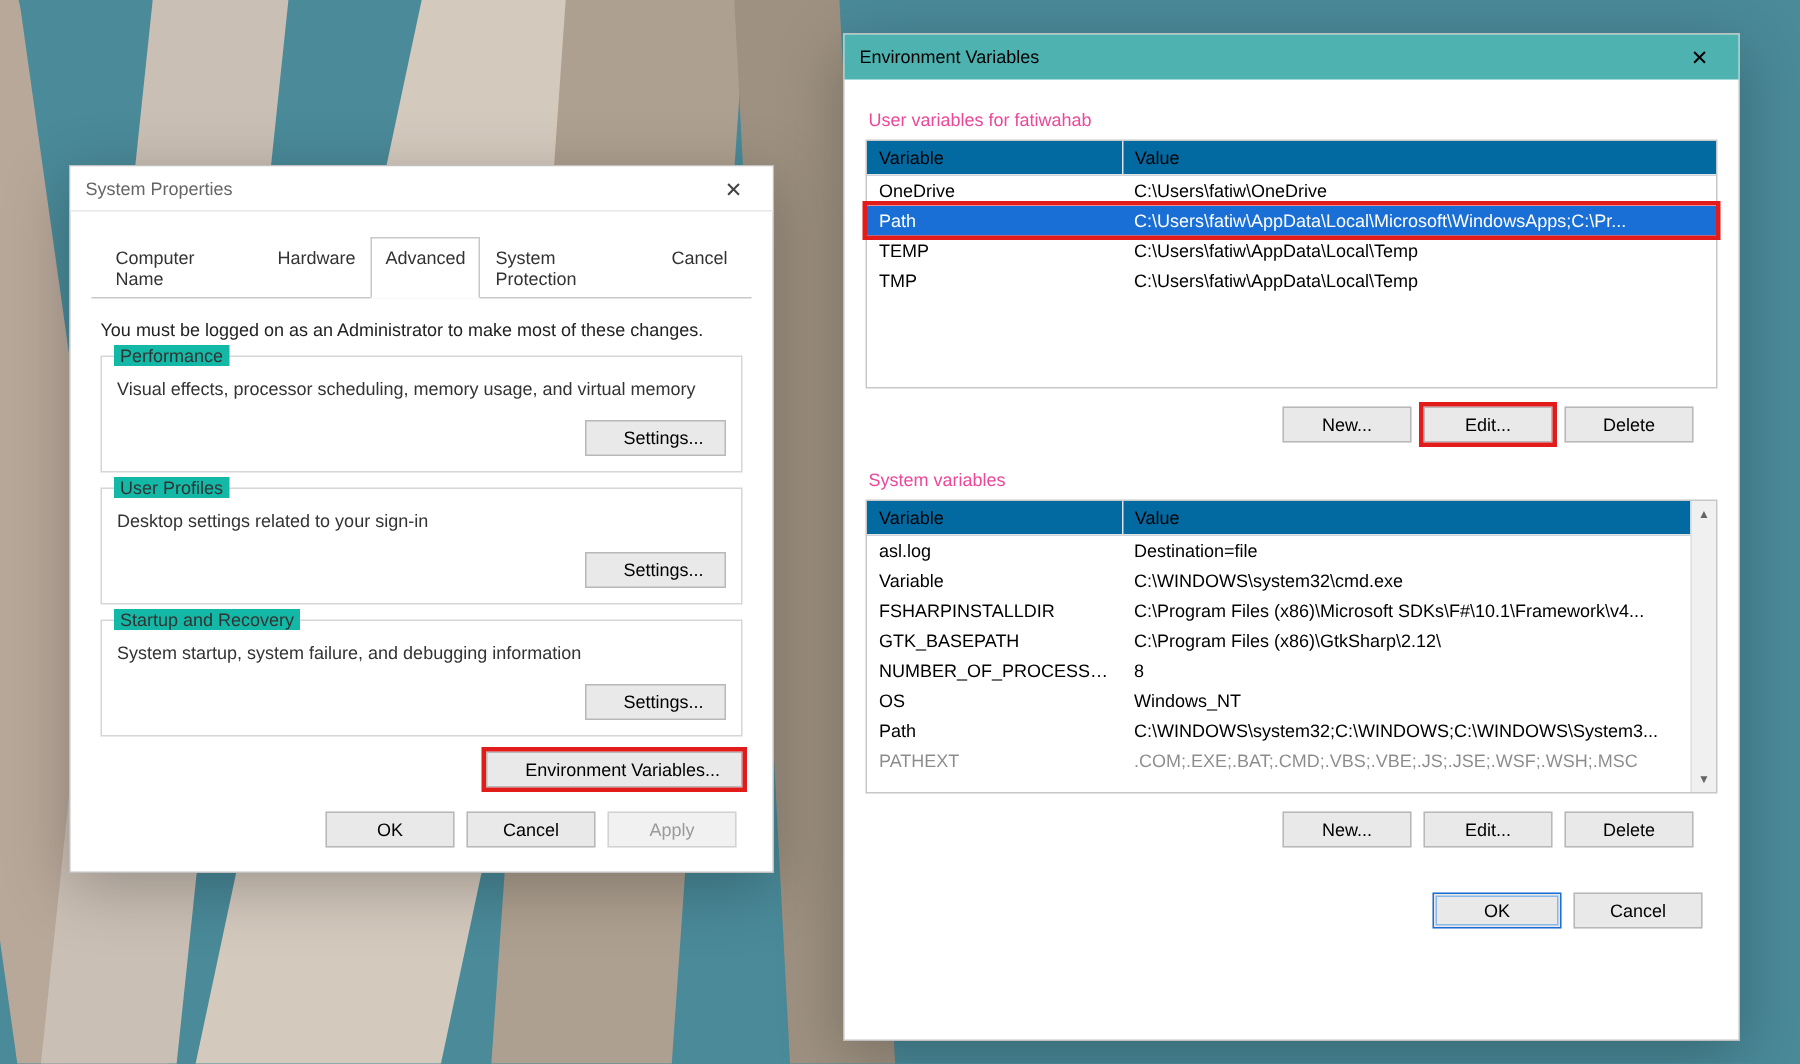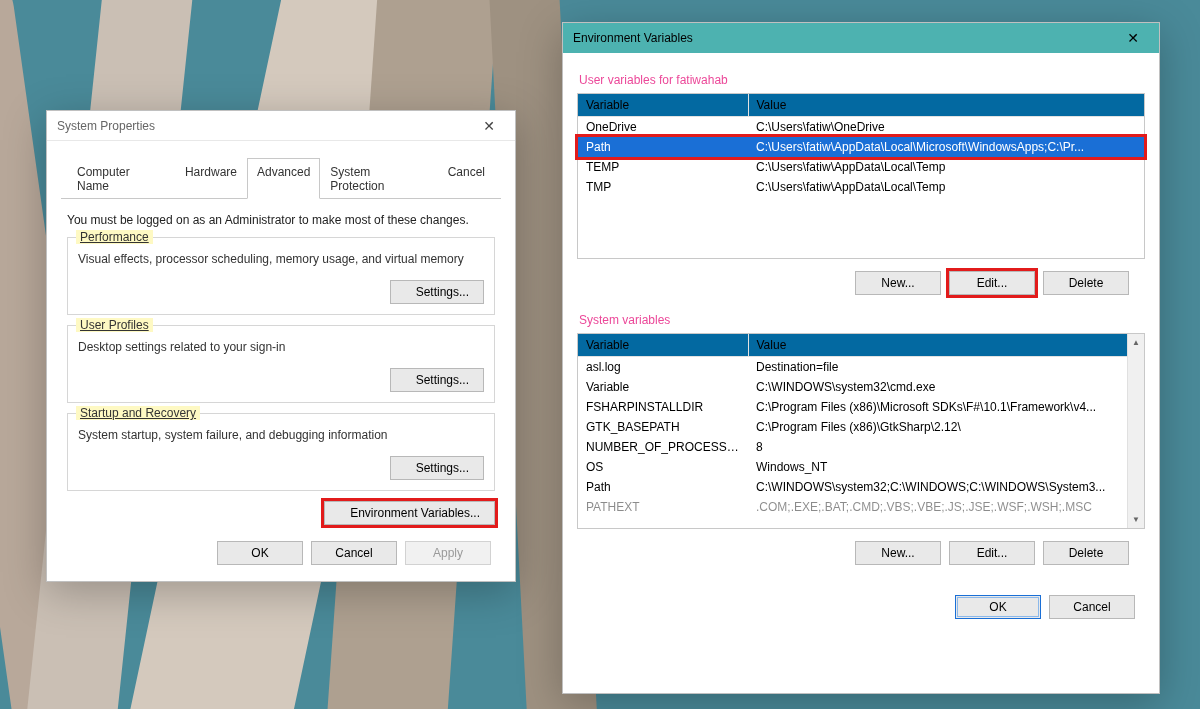--- a/index.html
+++ b/index.html
@@ -41,21 +41,21 @@
   .body-pad { padding:10px 14px 12px 14px; }
 
   
   .sysprop { left:46px; top:110px; width:470px; }
   .tabs { display:flex; border-bottom:1px solid #c8c8c8; padding:0 6px; margin-top:6px; }
   .tab { padding:6px 9px 5px 9px; font-size:12px; color:#333; border:1px solid transparent; position:relative; top:1px; }
   .tab.active { border:1px solid #c8c8c8; border-bottom:1px solid #fff; background:#fff; }
   .instruct { margin:14px 6px 10px 6px; font-size:12px; color:#222; }
 
   .group { border:1px solid #d6d6d6; margin:6px 6px 10px 6px; padding:8px 10px 10px 10px; position:relative; }
-  .group-label { position:absolute; top:-8px; left:8px; background:#fef9c3; padding:0 4px; font-size:12px; color:#333;text-decoration:underline; }
+  .group-label { position:absolute; top:-8px; left:8px; background:#14b8a6; padding:0 4px; font-size:12px; color:#333; }
   .group-text { font-size:12px; color:#333; margin:6px 0 14px 0; }
   .btn {
     display:inline-block; min-width:86px; padding:4px 14px;
     background:#e9e9e9; border:1px solid #b8b8b8; font-size:12px; text-align:center;
   }
   .row-right { text-align:right; }
   .row-right .btn { margin-left:6px;padding-left:25px; }
 
   .highlight-red { outline:3px solid #e21b1b; outline-offset:0; }
 

